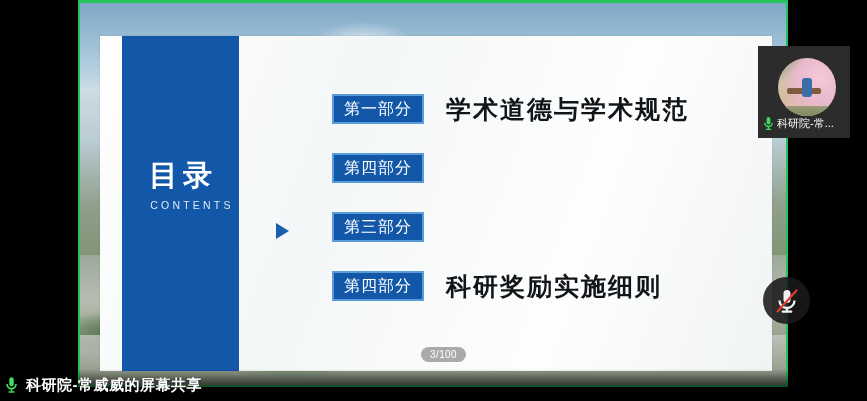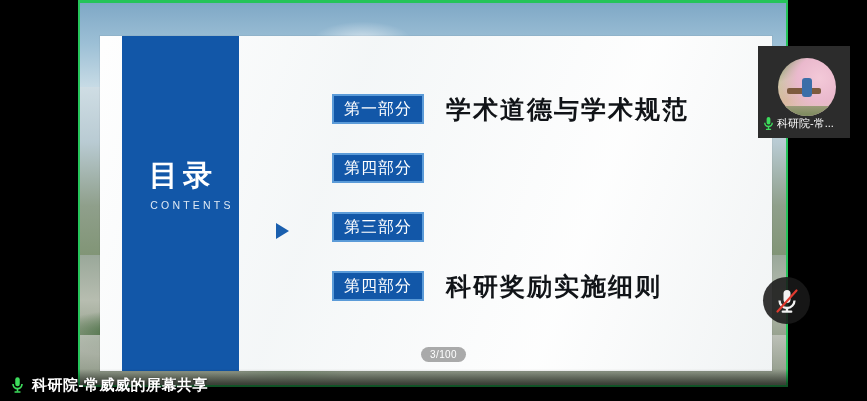--- a/index.html
+++ b/index.html
@@ -150,21 +150,21 @@
 
   #mute-button {
     position:absolute; left:763px; top:277px; width:47px; height:47px;
     border-radius:50%; background:rgba(25,25,25,.88);
     display:flex; align-items:center; justify-content:center;
   }
 
   
   #bottom-bar {
     position:absolute; left:0; bottom:0; width:867px; height:32px;
-    display:flex; align-items:center; padding-left:10px; gap:7px;
+    display:flex; align-items:center; padding-left:4px; gap:7px;
     background:linear-gradient(180deg,rgba(0,0,0,0) 0%, rgba(0,0,0,.55) 45%, rgba(0,0,0,.8) 100%);
   }
   #bottom-label {
     color:#ffffff; font-size:15px; font-weight:700; letter-spacing:.5px;
     text-shadow:0 1px 2px rgba(0,0,0,.9);
   }
 </style>
 </head>
 <body>
 

